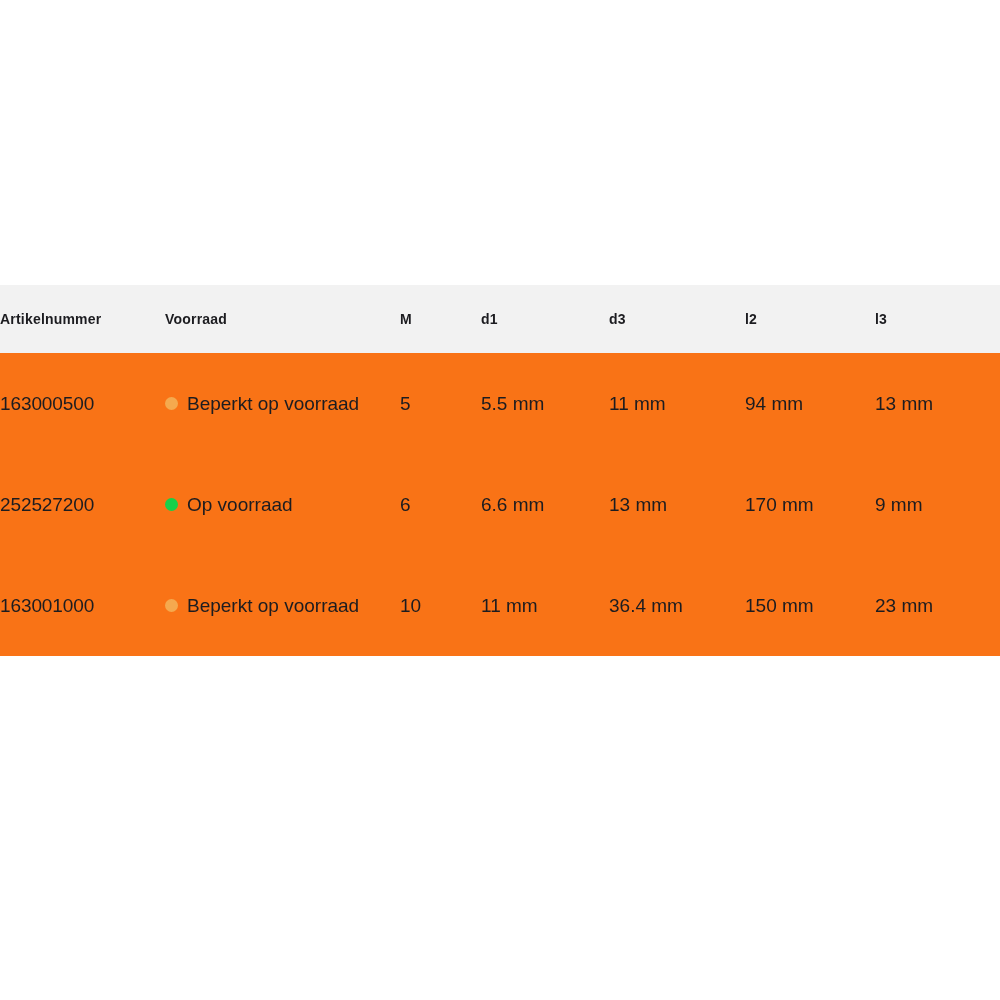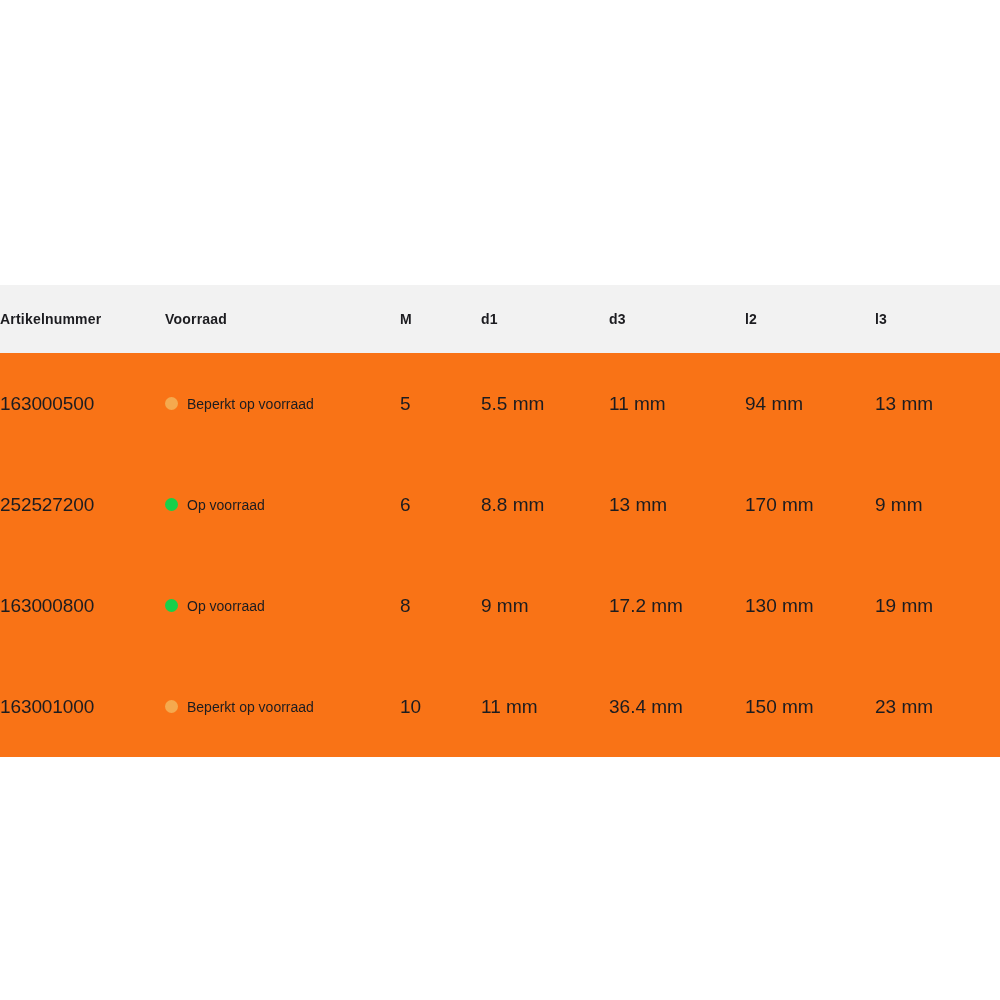--- a/index.html
+++ b/index.html
@@ -89,21 +89,21 @@
     width: 13px;
     height: 13px;
     border-radius: 50%;
     flex: 0 0 auto;
   }
 
   .stock-dot.in-stock { background: #18d04a; }
   .stock-dot.limited  { background: #f5a94e; }
 
   .stock-label {
-    font-size: 14px;
+    font-size: 19px;
     color: #1c1c20;
   }
 </style>
 </head>
 <body>
 
 <div class="page">
 
   <div class="spec-table-wrap">
     <table class="spec-table">
@@ -139,40 +139,26 @@
 
         <tr>
           <td class="col-artikel">252527200</td>
           <td class="col-voorraad">
             <span class="stock-cell">
               <span class="stock-dot in-stock"></span>
               <span class="stock-label">Op voorraad</span>
             </span>
           </td>
           <td class="col-m">6</td>
-          <td class="col-d1">8.8 mm</td>
+          <td class="col-d1">6.6 mm</td>
           <td class="col-d3">13 mm</td>
           <td class="col-l2">170 mm</td>
           <td class="col-l3">9 mm</td>
         </tr>
 
-        <tr>
-          <td class="col-artikel">163000800</td>
-          <td class="col-voorraad">
-            <span class="stock-cell">
-              <span class="stock-dot in-stock"></span>
-              <span class="stock-label">Op voorraad</span>
-            </span>
-          </td>
-          <td class="col-m">8</td>
-          <td class="col-d1">9 mm</td>
-          <td class="col-d3">17.2 mm</td>
-          <td class="col-l2">130 mm</td>
-          <td class="col-l3">19 mm</td>
-        </tr>
 
         <tr>
           <td class="col-artikel">163001000</td>
           <td class="col-voorraad">
             <span class="stock-cell">
               <span class="stock-dot limited"></span>
               <span class="stock-label">Beperkt op voorraad</span>
             </span>
           </td>
           <td class="col-m">10</td>

